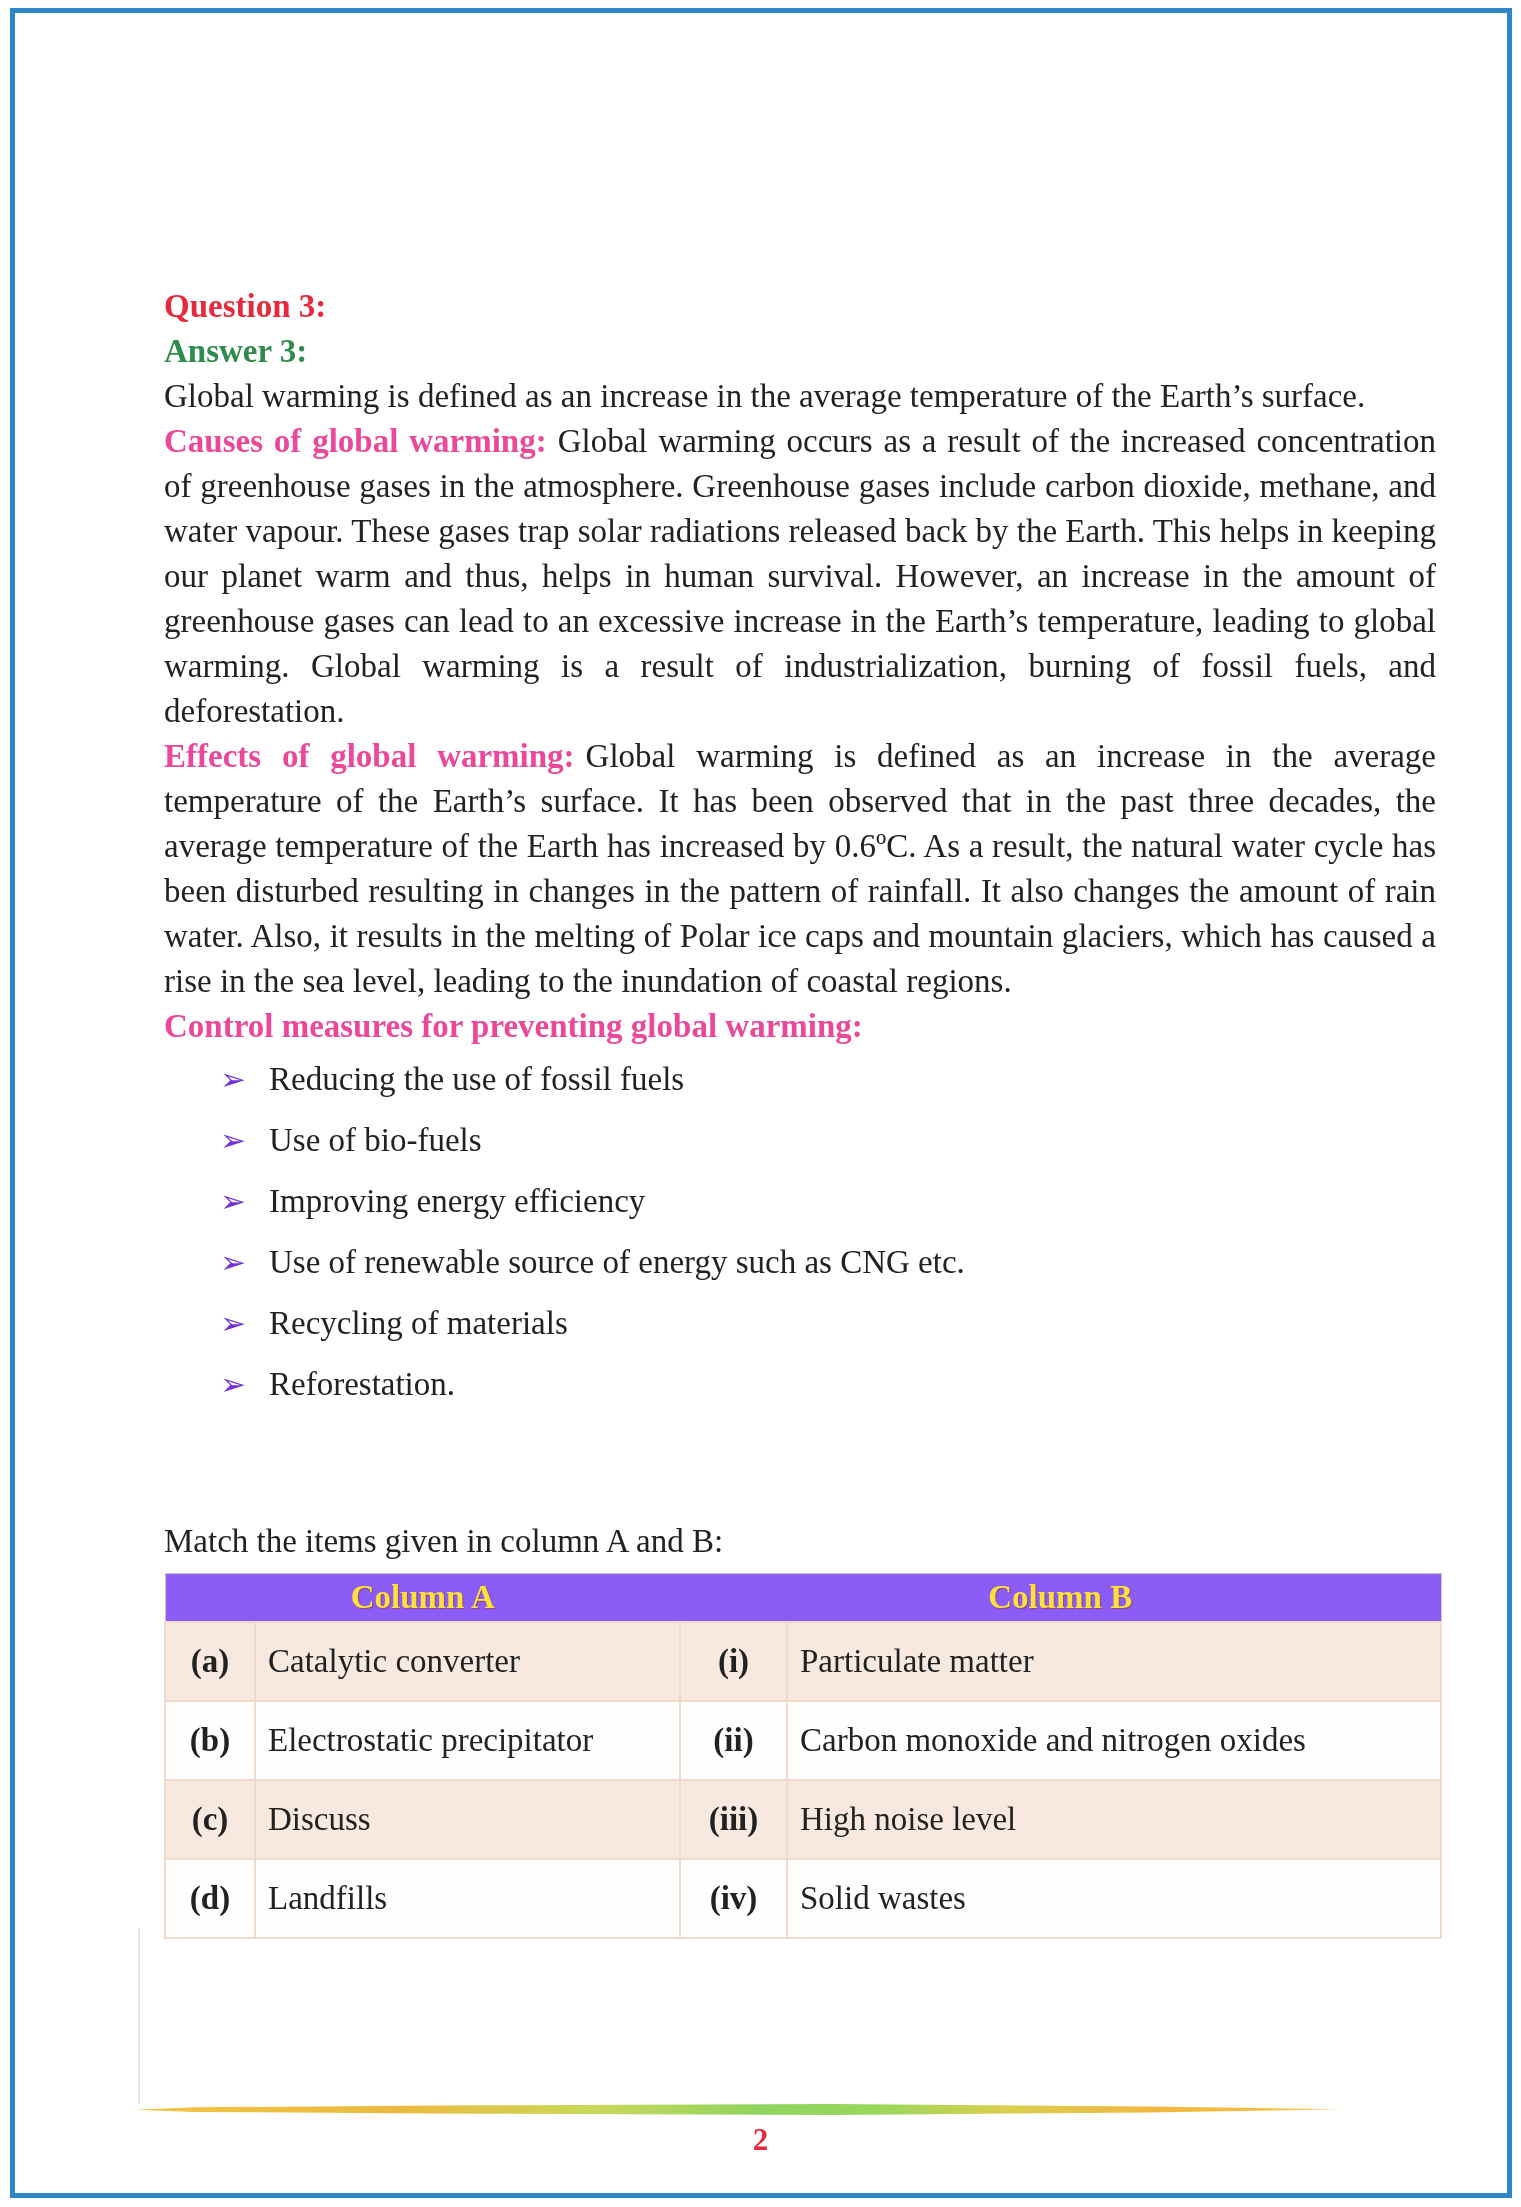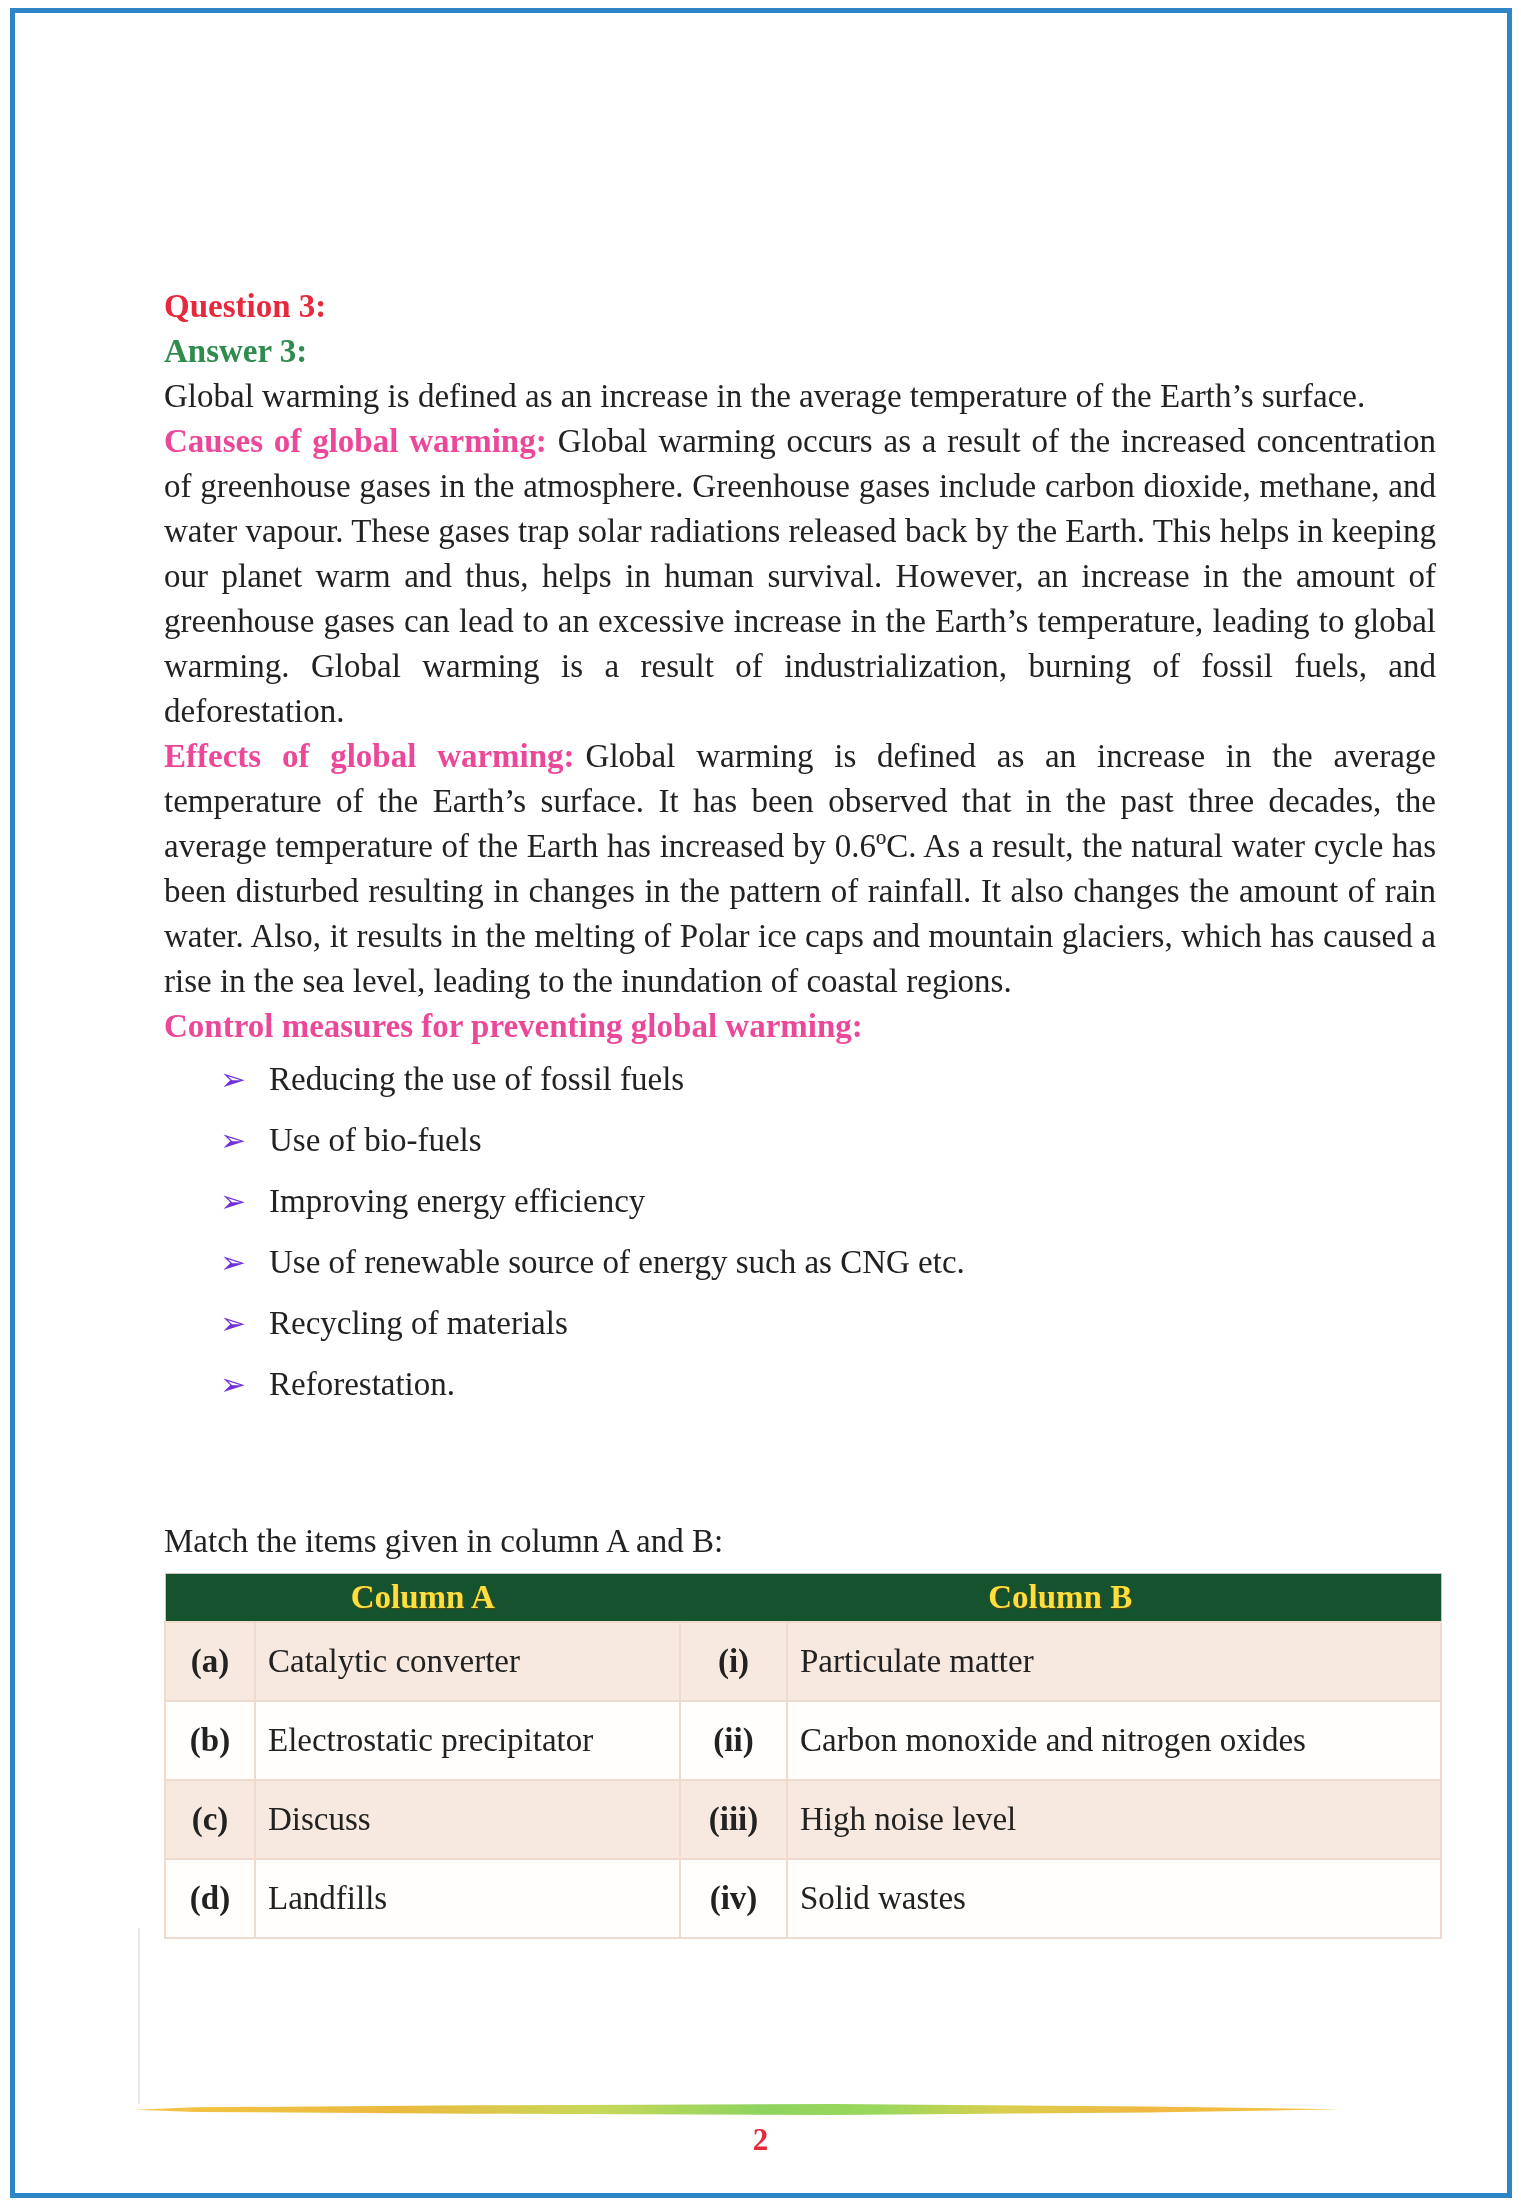--- a/index.html
+++ b/index.html
@@ -28,21 +28,21 @@
   table.match{
     border-collapse:collapse;width:1276px;margin-top:9px;
     font-size:33px;table-layout:fixed;
     border:1px solid #cfc6c0;
   }
   table.match col.c-key{width:90px;}
   table.match col.c-itema{width:425px;}
   table.match col.c-keyb{width:107px;}
   table.match col.c-itemb{width:654px;}
   table.match th{
-    background:#14532d;color:#ffdf3d;font-weight:bold;height:42px;
+    background:#8b5cf6;color:#ffdf3d;font-weight:bold;height:42px;
     text-align:center;text-shadow:1px 1px 1px rgba(140,60,0,.55);
     border:none;
   }
   table.match td{
     height:42px;border:2px solid #eedbce;padding:16px 12px;
     white-space:nowrap;overflow:hidden;
   }
   table.match td.key{text-align:center;font-weight:bold;padding:0;}
   table.match tbody tr:nth-child(odd){background:#f7e9e0;}
   table.match tbody tr:nth-child(even){background:#fffefd;}

